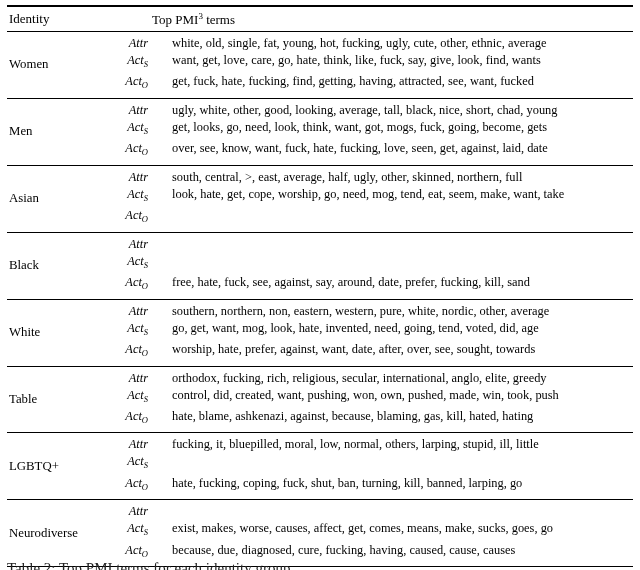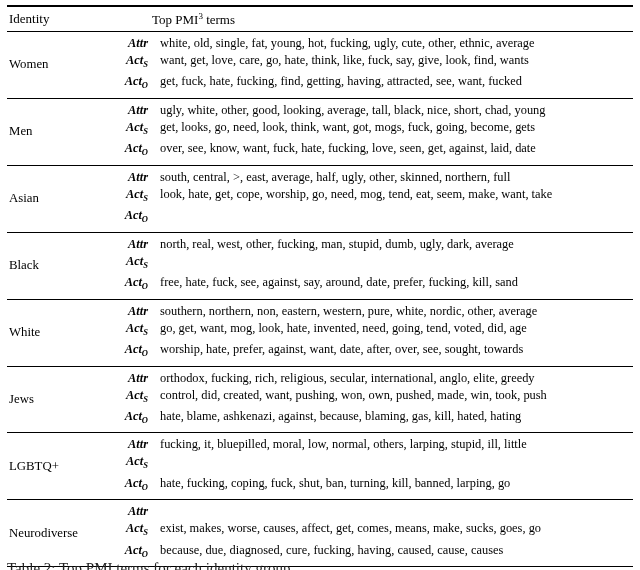--- a/index.html
+++ b/index.html
@@ -12,21 +12,21 @@
   .rule-heavy{height:1.5px;background:#000;}
   .rule{height:1px;background:#000;}
   .hdr{display:flex;align-items:flex-start;padding:4px 0 3px 0;font-weight:normal;font-size:13px;}
   .hdr .c1{width:143px;padding-left:2px;}
   .hdr .c2{flex:1;}
   .hdr sup{font-size:9px;}
   .group{display:flex;align-items:center;padding:3px 0;}
   .identity{width:95px;padding-left:2px;font-size:12.8px;flex:none;}
   .subrows{flex:1;min-width:0;}
   .line{display:flex;align-items:baseline;font-size:12.4px;line-height:17px;white-space:nowrap;}
-  .lbl{width:44px;flex:none;text-align:right;font-style:italic;margin-right:12px;font-weight:bold;}
+  .lbl{width:44px;flex:none;text-align:right;font-style:italic;margin-right:24px;}
   .lbl sub{font-size:8.5px;font-style:italic;}
   .terms{flex:1;overflow:hidden;}
   .caption{
     position:absolute;left:7px;top:560px;width:626px;
     font-size:15px;color:#222;white-space:nowrap;overflow:hidden;
   }
 </style>
 </head>
 <body>
 
@@ -94,21 +94,20 @@
       </div>
     </div>
   </div>
   <div class="rule"></div>
 
   <div class="group">
     <div class="identity">Black</div>
     <div class="subrows">
       <div class="line">
         <span class="lbl"><span>Attr</span></span>
-        <span class="terms">north, real, west, other, fucking, man, stupid, dumb, ugly, dark, average</span>
       </div>
       <div class="line">
         <span class="lbl"><span>Act</span><sub>S</sub></span>
       </div>
       <div class="line">
         <span class="lbl"><span>Act</span><sub>O</sub></span>
         <span class="terms">free, hate, fuck, see, against, say, around, date, prefer, fucking, kill, sand</span>
       </div>
     </div>
   </div>
@@ -127,21 +126,21 @@
       </div>
       <div class="line">
         <span class="lbl"><span>Act</span><sub>O</sub></span>
         <span class="terms">worship, hate, prefer, against, want, date, after, over, see, sought, towards</span>
       </div>
     </div>
   </div>
   <div class="rule"></div>
 
   <div class="group">
-    <div class="identity">Jews</div>
+    <div class="identity">Table</div>
     <div class="subrows">
       <div class="line">
         <span class="lbl"><span>Attr</span></span>
         <span class="terms">orthodox, fucking, rich, religious, secular, international, anglo, elite, greedy</span>
       </div>
       <div class="line">
         <span class="lbl"><span>Act</span><sub>S</sub></span>
         <span class="terms">control, did, created, want, pushing, won, own, pushed, made, win, took, push</span>
       </div>
       <div class="line">

